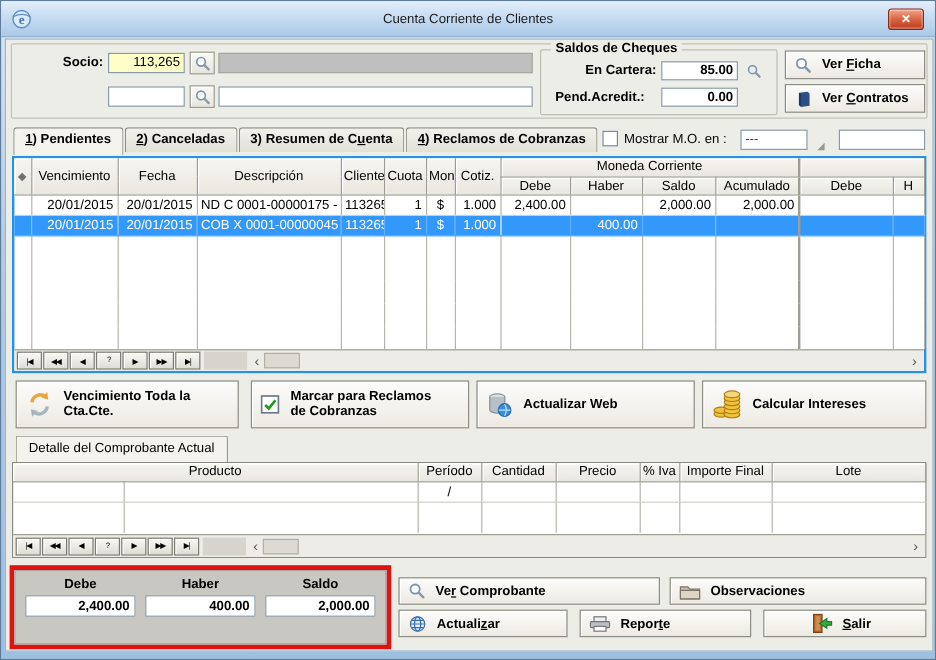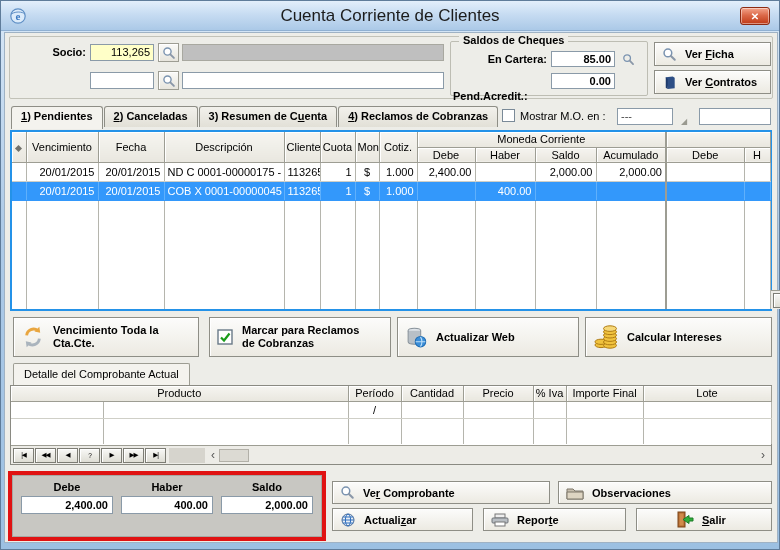--- a/index.html
+++ b/index.html
@@ -5,21 +5,21 @@
   html,body{margin:0;padding:0;}
   body{width:780px;height:550px;overflow:hidden;font-family:"Liberation Sans",sans-serif;font-size:11px;color:#000;background:#dfeefa;}
   *{box-sizing:border-box;}
   u{text-decoration:underline;}
 
   #window{position:relative;width:780px;height:550px;border:1px solid #5f7c9a;
     background:linear-gradient(#d9e9f8,#aecbe8 40%,#9cc0e2);}
   #titlebar{position:relative;height:30px;display:flex;align-items:center;
     background:linear-gradient(#e3effb,#c7dcf2 45%,#abc9e7);border-bottom:1px solid #8fb0d2;}
   #app-icon{margin-left:8px;width:18px;height:18px;}
-  #title-text{position:absolute;left:0;right:0;text-align:center;font-size:17px;color:#1c1c1c;}
+  #title-text{position:absolute;left:0;right:0;text-align:center;font-size:11px;color:#1c1c1c;}
   #close-btn{position:absolute;right:9px;top:6px;width:30px;height:18px;border:1px solid #8c2a12;border-radius:3px;
     background:linear-gradient(#f4a58c,#dc6a4a 45%,#c03a16);color:#fff;font-size:10px;font-weight:bold;
     display:flex;align-items:center;justify-content:center;box-shadow:inset 0 0 0 1px rgba(255,255,255,.45);}
 
   #client{position:absolute;left:3px;top:31px;width:774px;height:511px;background:#ededE8;border:1px solid #9fb2c4;}
 
   
   .field{position:absolute;background:#fff;border:1px solid #8a9aa8;height:17px;line-height:15px;padding:0 3px;}
   .num{text-align:right;}
   .lbl{position:absolute;font-weight:bold;white-space:nowrap;}
@@ -46,21 +46,21 @@
   .tab{height:21px;padding:3px 9px 0 9px;font-weight:bold;border:1px solid #8e8e86;border-bottom:none;
     border-radius:3px 3px 0 0;background:linear-gradient(#f2f1ec,#e2e0d7);margin-right:1px;white-space:nowrap;}
   .tab.active{height:23px;background:#f4f3ee;position:relative;z-index:2;}
   #mostrar-wrap{position:absolute;left:497px;top:76px;display:flex;align-items:center;}
   #mostrar-check{width:13px;height:13px;background:#fff;border:1px solid #7a8a98;margin-right:5px;}
   #mostrar-combo{position:absolute;left:612px;top:75px;width:56px;color:#444;}
   #mostrar-arrow{position:absolute;left:676px;top:84px;color:#9a9a90;font-size:8px;}
   #mostrar-extra{position:absolute;left:694px;top:75px;width:72px;}
 
   
-  #main-grid{position:absolute;left:5px;top:97px;width:762px;height:181px;border:2px solid #2492e8;background:#fff;display:flex;}
+  #main-grid{position:absolute;left:5px;top:97px;width:762px;height:181px;border:2px solid #2492e8;background:#fff;display:flex;flex-direction:column;justify-content:flex-end;}
   .gridtable{border-collapse:collapse;table-layout:fixed;width:100%;font-size:11px;}
   .gridtable th{background:linear-gradient(#f6f5f1,#e9e7df);border-right:1px solid #9d9d93;border-bottom:1px solid #9d9d93;
     box-shadow:inset 1px 1px 0 #fff;font-weight:normal;padding:0 2px;height:15px;overflow:hidden;white-space:nowrap;}
   .gridtable td{border-right:1px solid #b5b5ad;padding:0 3px;height:17px;overflow:hidden;white-space:nowrap;}
   .gridtable tr.datarow td{border-bottom:1px solid #cfcfc7;}
   .gridtable tr.sel td{background:var(--sel,#3398fb);color:#fff;border-right-color:#5fb0fc;border-bottom-color:var(--sel,#3398fb);}
   .a-r{text-align:right;} .a-c{text-align:center;} .a-l{text-align:left;}
   .pre{white-space:pre;}
   .grpsep{border-left:2px solid #9d9d93 !important;}
   .hmk{display:inline-block;width:5px;height:5px;background:#72726c;transform:rotate(45deg);}
@@ -137,21 +137,21 @@
       <div id="cheques-box" class="groupbox">
         <span class="legend">Saldos de Cheques</span>
         <span class="lbl" style="left:8px;top:11px;width:88px;text-align:right;font-weight:bold;">En Cartera:</span>
         <span class="field num" style="left:100px;top:9px;width:64px;height:16px;font-weight:bold;">85.00</span>
         <span class="zoombtn" style="left:168px;top:9px;width:18px;height:16px;border:none;background:none;box-shadow:none;">
           <svg width="13" height="13" viewBox="0 0 16 16">
               <circle cx="6.3" cy="6.3" r="4.1" fill="none" stroke="#7a93b0" stroke-width="1.6"></circle>
               <line x1="9.5" y1="9.5" x2="13.6" y2="13.6" stroke="#8a97a8" stroke-width="2.2" stroke-linecap="round"></line>
             </svg>
         </span>
-        <span class="lbl" style="left:2px;top:48px;width:94px;text-align:left;">Pend.Acredit.:</span>
+        <span class="lbl" style="left:2px;top:33px;width:94px;text-align:center;">Pend.Acredit.:</span>
         <span class="field num" style="left:100px;top:31px;width:64px;height:16px;font-weight:bold;">0.00</span>
       </div>
 
       <div class="btn" id="verficha-btn">
         <span class="ic">
           <svg width="15" height="15" viewBox="0 0 16 16">
               <circle cx="6.3" cy="6.3" r="4.1" fill="#fff" stroke="#7a93b0" stroke-width="1.6"></circle>
               <line x1="9.5" y1="9.5" x2="13.6" y2="13.6" stroke="#8a97a8" stroke-width="2.2" stroke-linecap="round"></line>
             </svg>
         </span>

